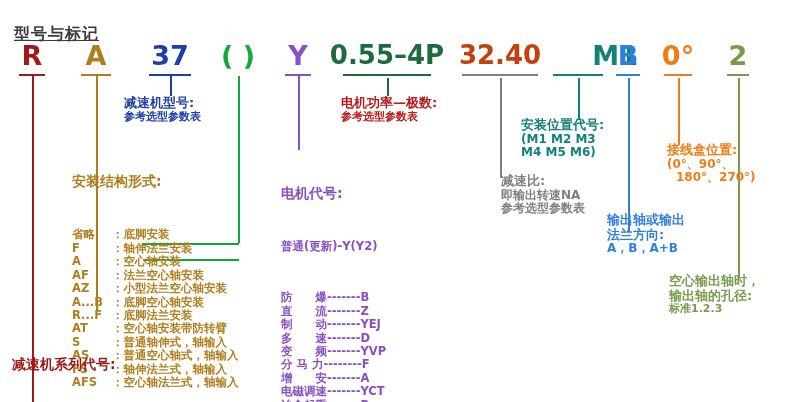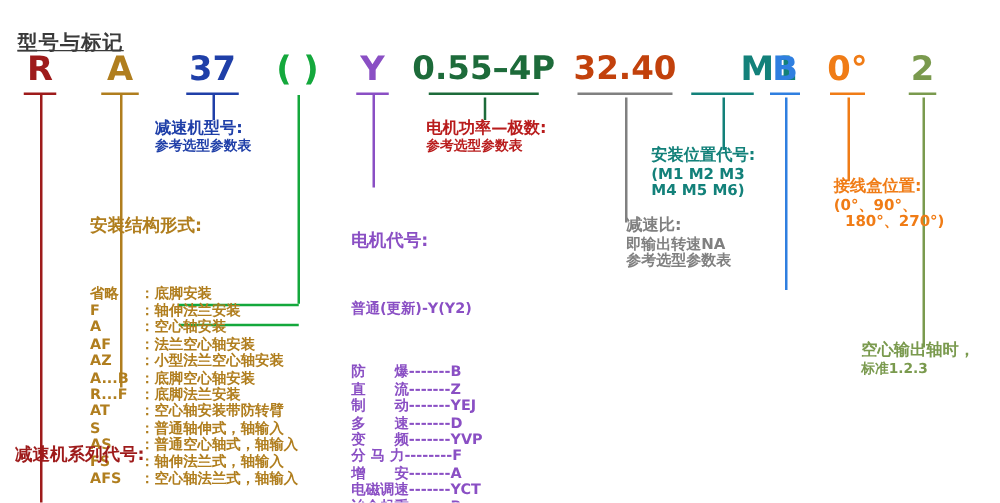--- a/index.html
+++ b/index.html
@@ -115,23 +115,29 @@
     <span class="t">即输出转速NA</span>
     <span class="t">参考选型参数表</span>
   </div>
 
   <div class="lbl" id="lbl-box" style="left: 667px; top: 143px; color: rgb(240, 124, 22);">
     <span class="h">接线盒位置:</span>
     <span class="t">(0°、90°、</span>
     <span class="t" style="padding-left:9px;text-align:center;">180°、270°)</span>
   </div>
 
+  <div class="lbl" id="lbl-shaft" style="left: 607px; top: 213px; color: rgb(47, 127, 224);">
+    <span class="h">输出轴或输出</span>
+    <span class="h">法兰方向:</span>
+    <span class="t">A，B，A+B</span>
+  </div>
 
-  <div class="lbl" id="lbl-bore" style="left: 669px; top: 274px; color: rgb(122, 154, 78); margin-left: 20px;">
+  <div class="lbl" id="lbl-bore" style="left: 669px; top: 274px; color: rgb(122, 154, 78);">
     <span class="h">空心输出轴时，</span>
+    <span class="h">输出轴的孔径:</span>
     <span class="s">标准1.2.3</span>
   </div>
 
   <div class="list" id="mount-list" style="left: 72px; top: 136px; color: rgb(176, 126, 30);">
     <span class="h">安装结构形式:</span>
     <span id="mount-rows"><span class="row"><span class="k" style="width: 40px;">省略</span><span>：底脚安装</span></span><span class="row"><span class="k" style="width: 40px;">F</span><span>：轴伸法兰安装</span></span><span class="row"><span class="k" style="width: 40px;">A</span><span>：空心轴安装</span></span><span class="row"><span class="k" style="width: 40px;">AF</span><span>：法兰空心轴安装</span></span><span class="row"><span class="k" style="width: 40px;">AZ</span><span>：小型法兰空心轴安装</span></span><span class="row"><span class="k" style="width: 40px;">A...B</span><span>：底脚空心轴安装</span></span><span class="row"><span class="k" style="width: 40px;">R...F</span><span>：底脚法兰安装</span></span><span class="row"><span class="k" style="width: 40px;">AT</span><span>：空心轴安装带防转臂</span></span><span class="row"><span class="k" style="width: 40px;">S</span><span>：普通轴伸式，轴输入</span></span><span class="row"><span class="k" style="width: 40px;">AS</span><span>：普通空心轴式，轴输入</span></span><span class="row"><span class="k" style="width: 40px;">FS</span><span>：轴伸法兰式，轴输入</span></span><span class="row"><span class="k" style="width: 40px;">AFS</span><span>：空心轴法兰式，轴输入</span></span></span>
   </div>
 
   <div class="list" id="motor-list" style="left: 281px; top: 148px; color: rgb(138, 79, 196);">
     <span class="h">电机代号:</span>

